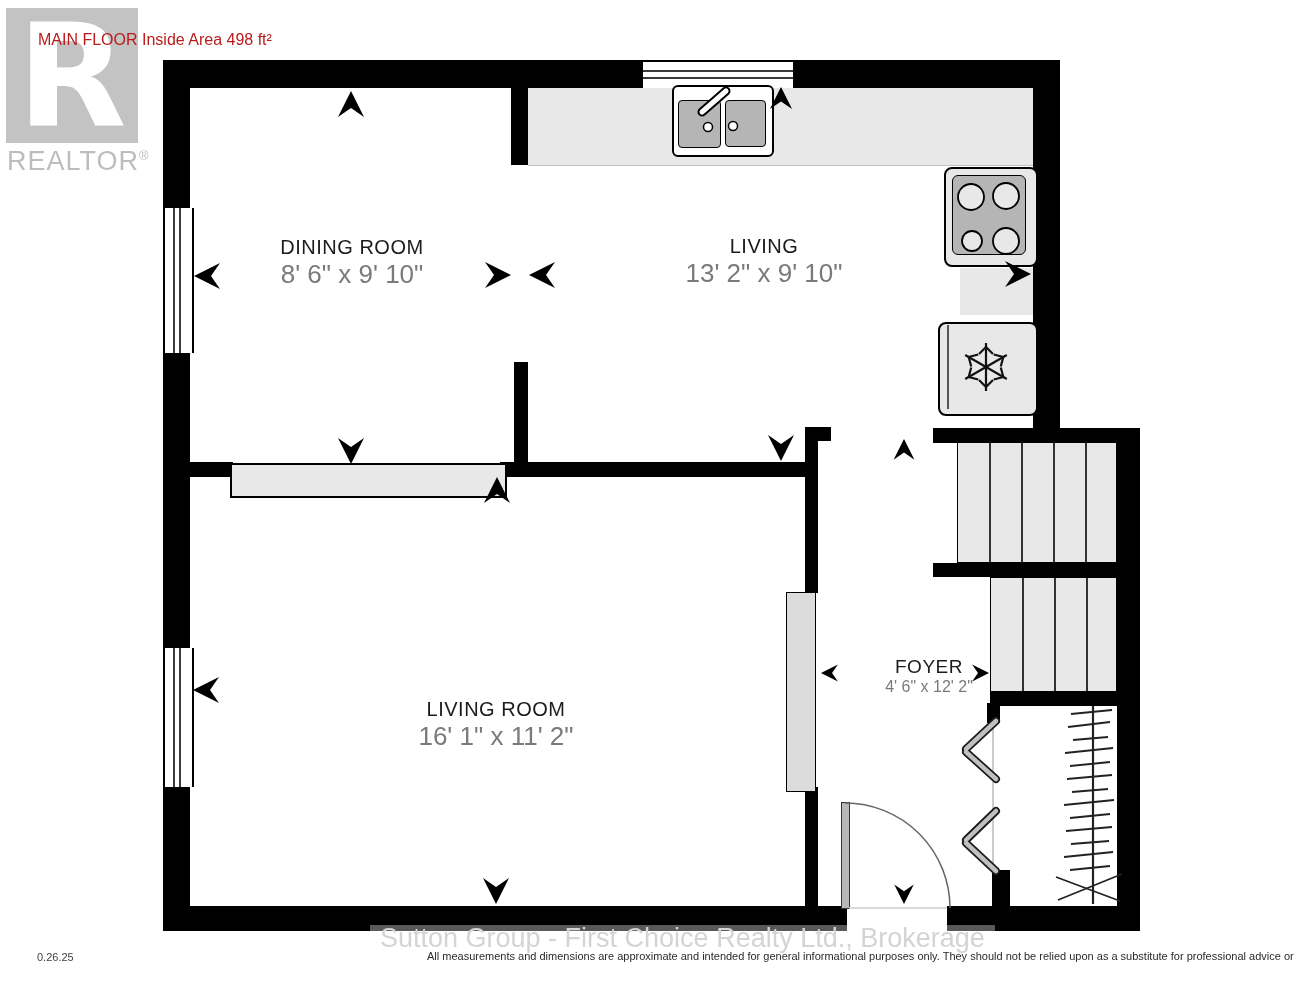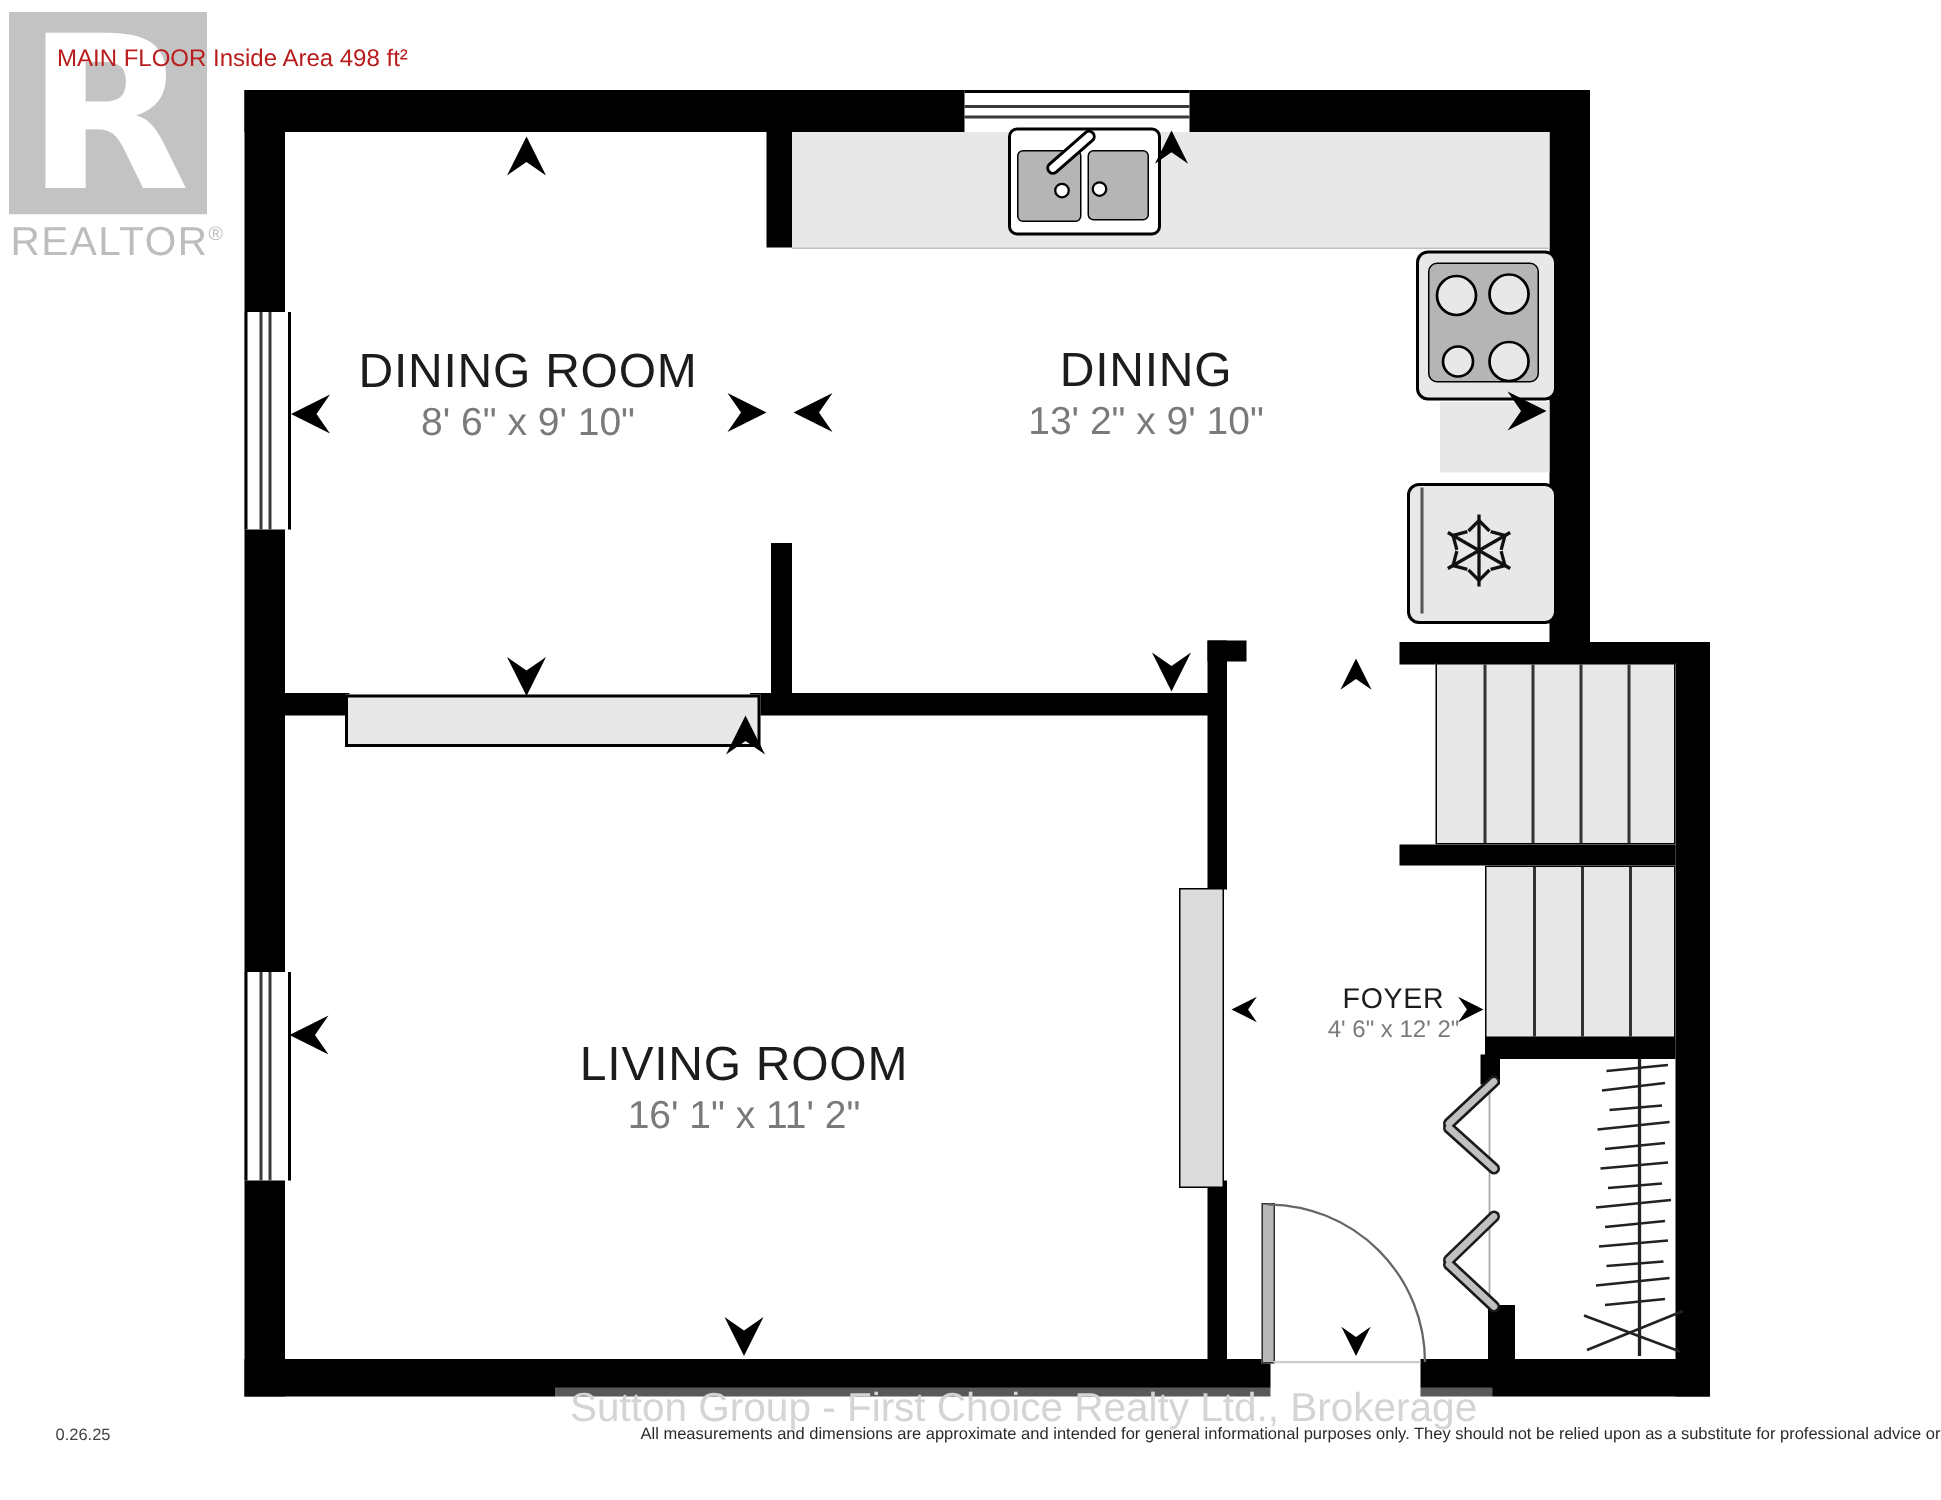--- a/index.html
+++ b/index.html
@@ -5,21 +5,21 @@
   html,body{margin:0;padding:0;background:#fff;}
   #page{position:relative;width:1294px;height:1000px;background:#fff;overflow:hidden;
         font-family:"Liberation Sans", sans-serif;}
   .abs{position:absolute;}
   .wall{position:absolute;background:#000;}
   .fix{position:absolute;background:#e8e8e8;}
   .win{position:absolute;background:#fff;}
   .winline{position:absolute;background:#3a3a3a;}
   .tread-line{position:absolute;top:0;bottom:0;width:1.5px;background:#333;}
   .room-label{position:absolute;transform:translate(-50%,-50%);text-align:center;white-space:nowrap;}
-  .room-name{color:#1c1c1c;font-size:32px;letter-spacing:.5px;}
+  .room-name{color:#1c1c1c;font-size:20px;letter-spacing:.5px;}
   .room-dims{color:#7a7a7a;font-size:26px;}
   .room-name.small{font-size:19px;}
   .room-dims.small{font-size:16px;}
   #title{position:absolute;left:38px;top:31px;font-size:16px;color:#b91c1c;z-index:6;white-space:nowrap;}
   #logo{position:absolute;left:6px;top:8px;z-index:5;}
   #wordmark{position:absolute;left:7px;top:146px;font-size:27px;color:#bdbdbd;letter-spacing:1px;z-index:5;white-space:nowrap;}
   #wordmark sup{font-size:13px;}
   #watermark{position:absolute;left:370px;top:925px;height:27px;line-height:27px;padding:0 10px;
              font-size:27px;color:#d4d4d4;background:rgba(255,255,255,0.35);z-index:7;white-space:nowrap;}
   #disclaimer{position:absolute;left:427px;top:950px;font-size:11px;color:#2b2b2b;z-index:7;white-space:nowrap;}
@@ -192,21 +192,21 @@
       <line x1="1058" y1="900" x2="1122" y2="874"></line>
       <line x1="1056" y1="877" x2="1120" y2="901"></line>
     </g>
   </svg>
 
   <div class="room-label lbl" style="left:352px;top:263px;">
     <div class="room-name">DINING ROOM</div>
     <div class="room-dims">8' 6" x 9' 10"</div>
   </div>
   <div class="room-label lbl" style="left:764px;top:262px;">
-    <div class="room-name">DINING</div>
+    <div class="room-name">LIVING</div>
     <div class="room-dims">13' 2" x 9' 10"</div>
   </div>
   <div class="room-label lbl" style="left:496px;top:725px;">
     <div class="room-name">LIVING ROOM</div>
     <div class="room-dims">16' 1" x 11' 2"</div>
   </div>
   <div class="room-label lbl" style="left:905px;top:676px;margin-left:24px;">
     <div class="room-name small">FOYER</div>
     <div class="room-dims small">4' 6" x 12' 2"</div>
   </div>

